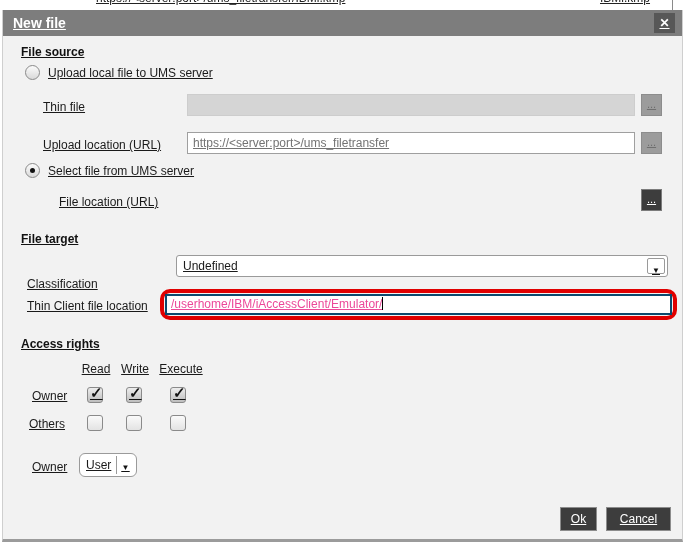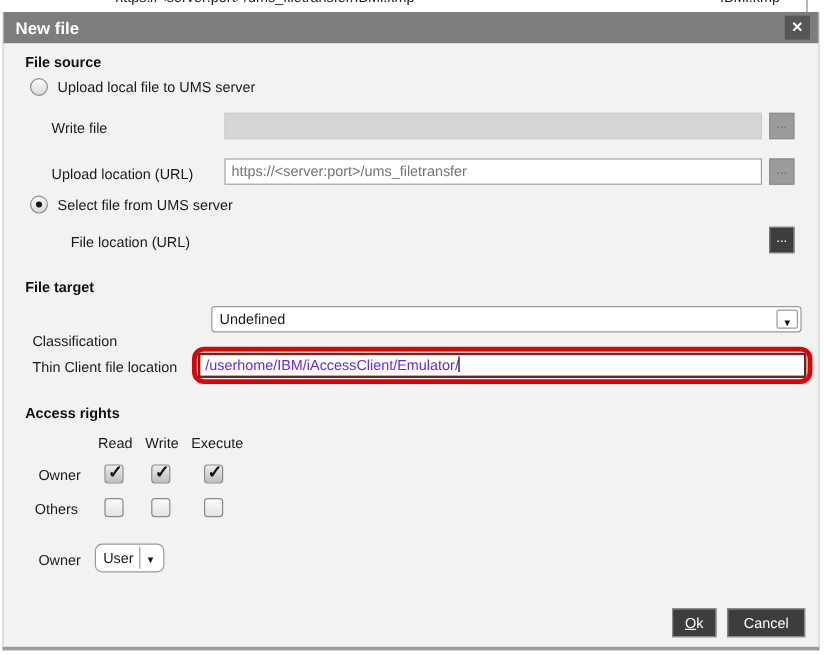--- a/index.html
+++ b/index.html
@@ -1,15 +1,15 @@
 <!DOCTYPE html>
 <html><head>
 <meta charset="utf-8">
 <style>
-  * { margin:0; padding:0; box-sizing:border-box; }
+  * { margin:0; padding:0; box-sizing:border-box;text-decoration:underline; }
   html,body { background:#fff; }
   body { font-family:"Liberation Sans", sans-serif; }
   .stage { position:relative; width:687px; height:546px; background:#fff; overflow:hidden; }
 
   
   .clipstrip { position:absolute; left:0; top:0; width:687px; height:10px; overflow:hidden; color:#222; font-size:12px; }
   .clipstrip span { position:absolute; top:-9px; white-space:nowrap; }
   .clip-left { left:96px; }
   .clip-right { left:600px; }
   .bg-vline { position:absolute; left:672px; top:0; width:1px; height:10px; background:#8a8a8a; }
@@ -42,22 +42,22 @@
   .select { position:absolute; height:22px; background:#fff; border:1px solid #9a9a9a; border-radius:3px; }
   .select .val { position:absolute; left:6px; top:3px; font-size:12px; color:#1a1a1a; }
   .select .arrowbox { position:absolute; right:2px; top:2px; bottom:2px; width:18px; border:1px solid #9a9a9a;
                       border-radius:2px; background:#fff; text-align:center; }
   .select .arrow { font-size:8px; color:#111; line-height:16px; }
   .select.round { border-radius:6px; }
   .select.round .arrowbox { border:none; border-left:1px solid #9a9a9a; border-radius:0; }
 
   .redring { position:absolute; left:157px; top:279px; width:517px; height:31px;
              border:4px solid #e00000; border-radius:10px; padding:1px; background:#f2f2f2; }
-  .focusinput { width:100%; height:21px; background:#fff; border:2px solid #7f1d1d;
-                font-size:12px; line-height:17px; color:#6d28d9; padding-left:4px; white-space:nowrap; overflow:hidden; }
+  .focusinput { width:100%; height:21px; background:#fff; border:2px solid #0c4a6e;
+                font-size:12px; line-height:17px; color:#ec4899; padding-left:4px; white-space:nowrap; overflow:hidden; }
   .caret { display:inline-block; width:1px; height:13px; background:#000; vertical-align:-2px; }
 
   .cb { position:absolute; width:16px; height:16px; border:1px solid #8a8a8a; border-radius:3px;
         background:linear-gradient(#fafafa,#e3e3e3); }
   .cb.on { background:linear-gradient(#ededed,#bdbdbd); }
   .cb .tick { display:none; position:absolute; left:2px; top:-4px; font-size:15px; font-weight:bold; color:#111; }
   .cb.on .tick { display:block; }
   .colhdr { position:absolute; font-size:12px; color:#1a1a1a; text-align:center; }
 
   .btn { position:absolute; height:24px; background:#3d3d3d; border:1px solid #8c8c8c;
@@ -80,21 +80,21 @@
     <div class="titlebar">
       <span class="title">New file</span>
       <span class="closebtn">✕</span>
     </div>
 
     <div class="heading" style="left:18px; top:35px;">File source</div>
 
     <span class="radio" style="left:22px; top:55px;"></span>
     <div class="lbl" style="left:45px; top:56px;">Upload local file to UMS server</div>
 
-    <div class="lbl" style="left:40px; top:90px;">Write file</div>
+    <div class="lbl" style="left:40px; top:90px;">Thin file</div>
     <div class="tinput disabled" style="left:184px; top:84px; width:448px;"></div>
     <div class="browse" style="left:638px; top:84px;">...</div>
 
     <div class="lbl" style="left:40px; top:128px;">Upload location (URL)</div>
     <div class="tinput" style="left:184px; top:122px; width:448px;">https://&lt;server:port&gt;/ums_filetransfer</div>
     <div class="browse" style="left:638px; top:122px;">...</div>
 
     <span class="radio on" style="left:22px; top:153px;">
         <span class="dot"></span>
       </span>

